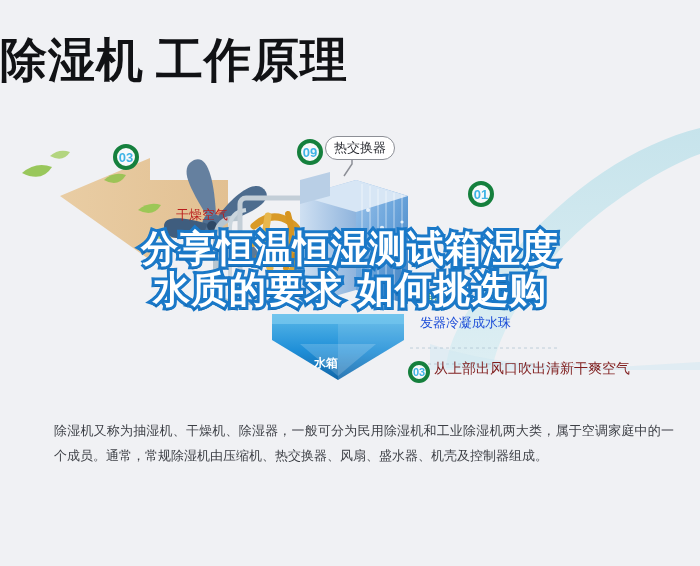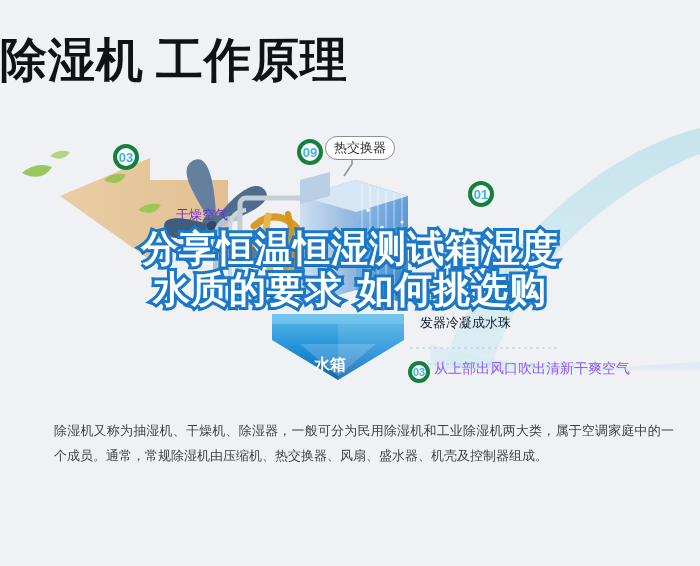--- a/index.html
+++ b/index.html
@@ -89,25 +89,25 @@
     color: #2b2d33;
     font-family: "DejaVu Sans", sans-serif;
     white-space: nowrap;
   }
 
   .lbl {
     position: absolute;
     font-family: "DejaVu Sans", sans-serif;
     white-space: nowrap;
   }
-  .lbl-dry   { left: 176px; top: 88px;  font-size: 13px; color: #6d28d9; }
+  .lbl-dry   { left: 176px; top: 88px;  font-size: 13px; color: #b91c1c; }
   .lbl-humid { left: 420px; top: 172px; font-size: 13px; color: #15803d; }
-  .lbl-tank  { left: 314px; top: 237px; font-size: 16px; color: #ffffff; font-weight: 700;}
-  .lbl-cond  { left: 420px; top: 196px; font-size: 13px; color: #0f172a; }
-  .lbl-out   { left: 434px; top: 242px; font-size: 14px; color: #8b5cf6; }
+  .lbl-tank  { left: 314px; top: 237px; font-size: 12px; color: #ffffff; font-weight: 700;}
+  .lbl-cond  { left: 420px; top: 196px; font-size: 13px; color: #1d4ed8; }
+  .lbl-out   { left: 434px; top: 242px; font-size: 14px; color: #7f1d1d; }
 
   
   .overlay {
     position: absolute;
     left: 0;
     top: 228px;
     width: 700px;
     text-align: center;
     pointer-events: none;
   }

